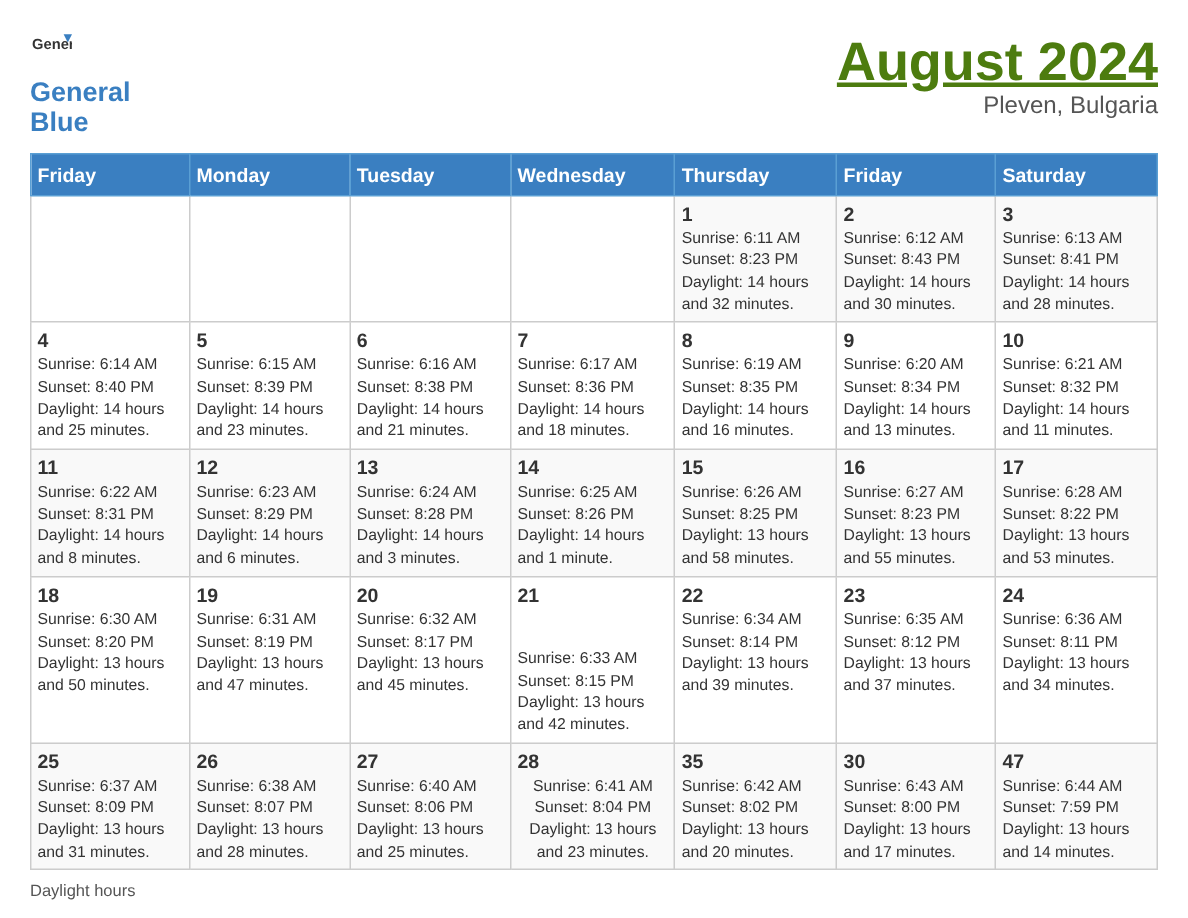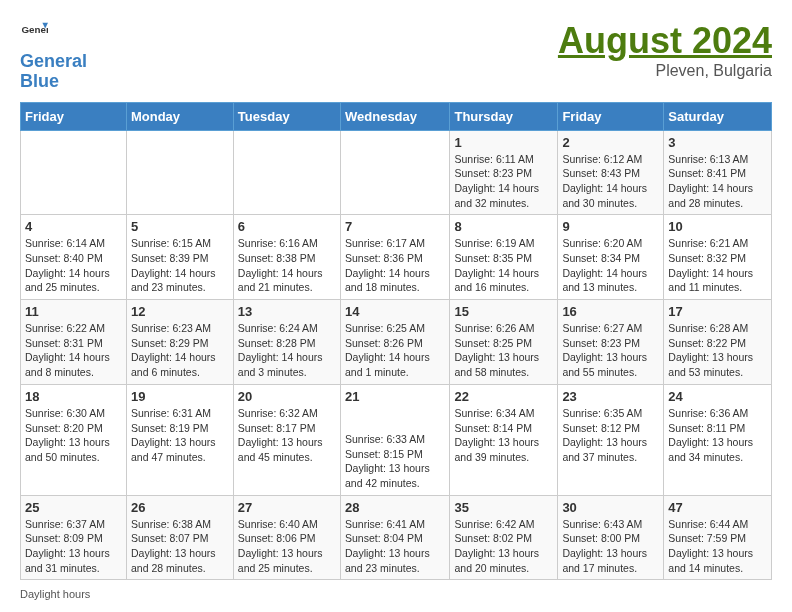--- a/index.html
+++ b/index.html
@@ -325,21 +325,21 @@
         </td>
         <td>
           <span class="day-num">27</span>
           <div class="day-info" style="white-space: pre-line;">Sunrise: 6:40 AM
 Sunset: 8:06 PM
 Daylight: 13 hours
 and 25 minutes.</div>
         </td>
         <td>
           <span class="day-num">28</span>
-          <div class="day-info" style="white-space: pre-line;">Sunrise: 6:41 AM
+          <div class="day-info" style="white-space: pre-line; text-align: center;">Sunrise: 6:41 AM
 Sunset: 8:04 PM
 Daylight: 13 hours
 and 23 minutes.</div>
         </td>
         <td>
           <span class="day-num">35</span>
           <div class="day-info" style="white-space: pre-line;">Sunrise: 6:42 AM
 Sunset: 8:02 PM
 Daylight: 13 hours
 and 20 minutes.</div>

